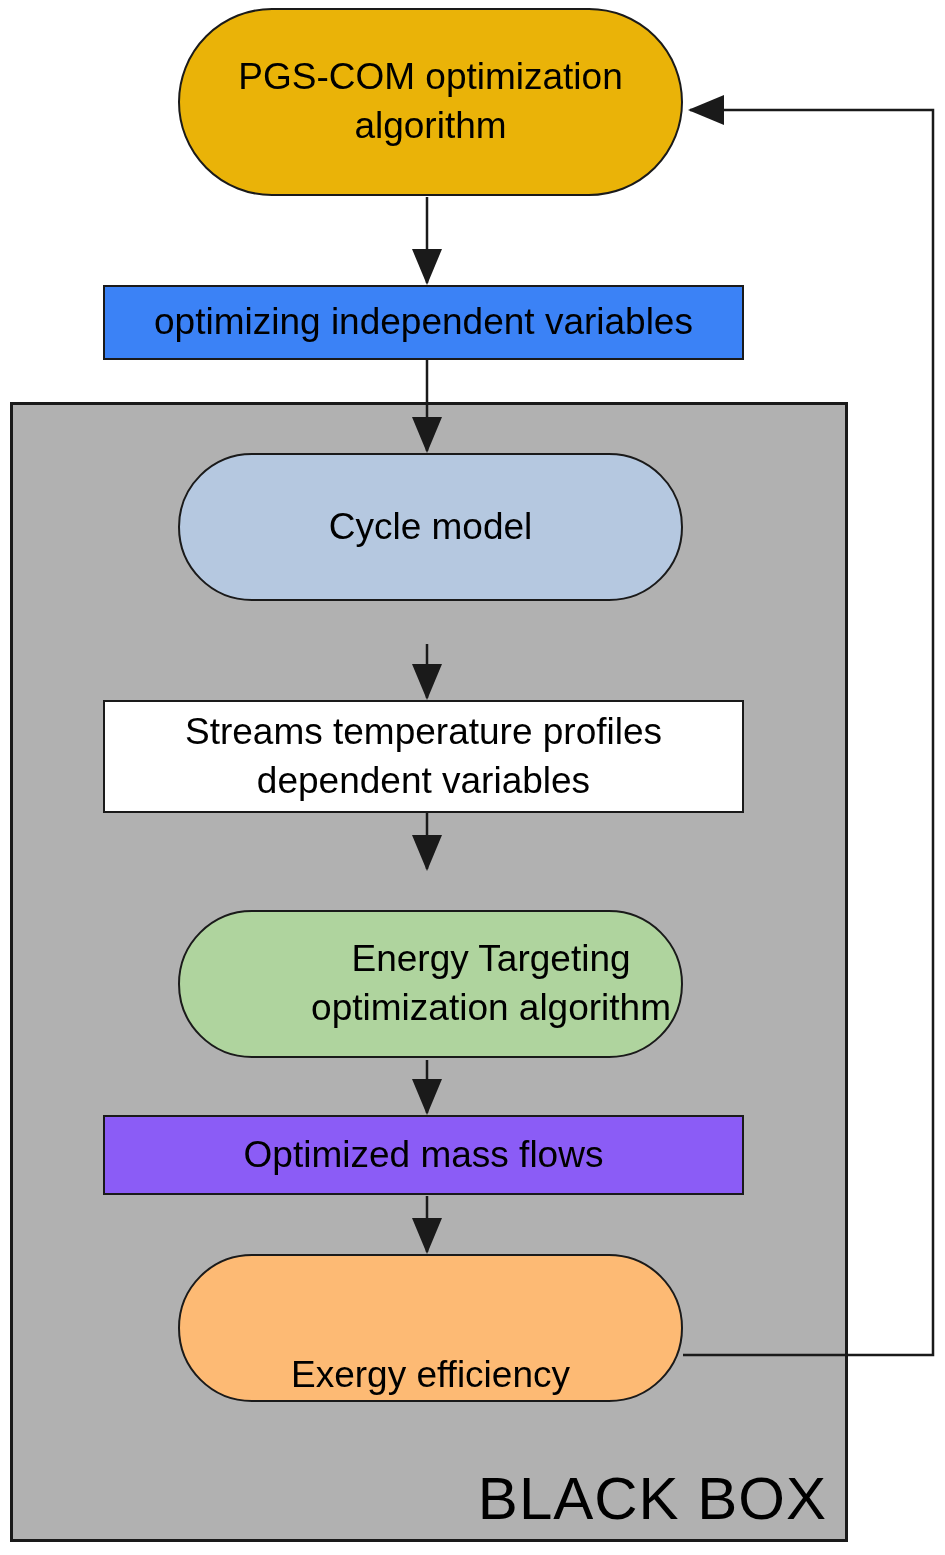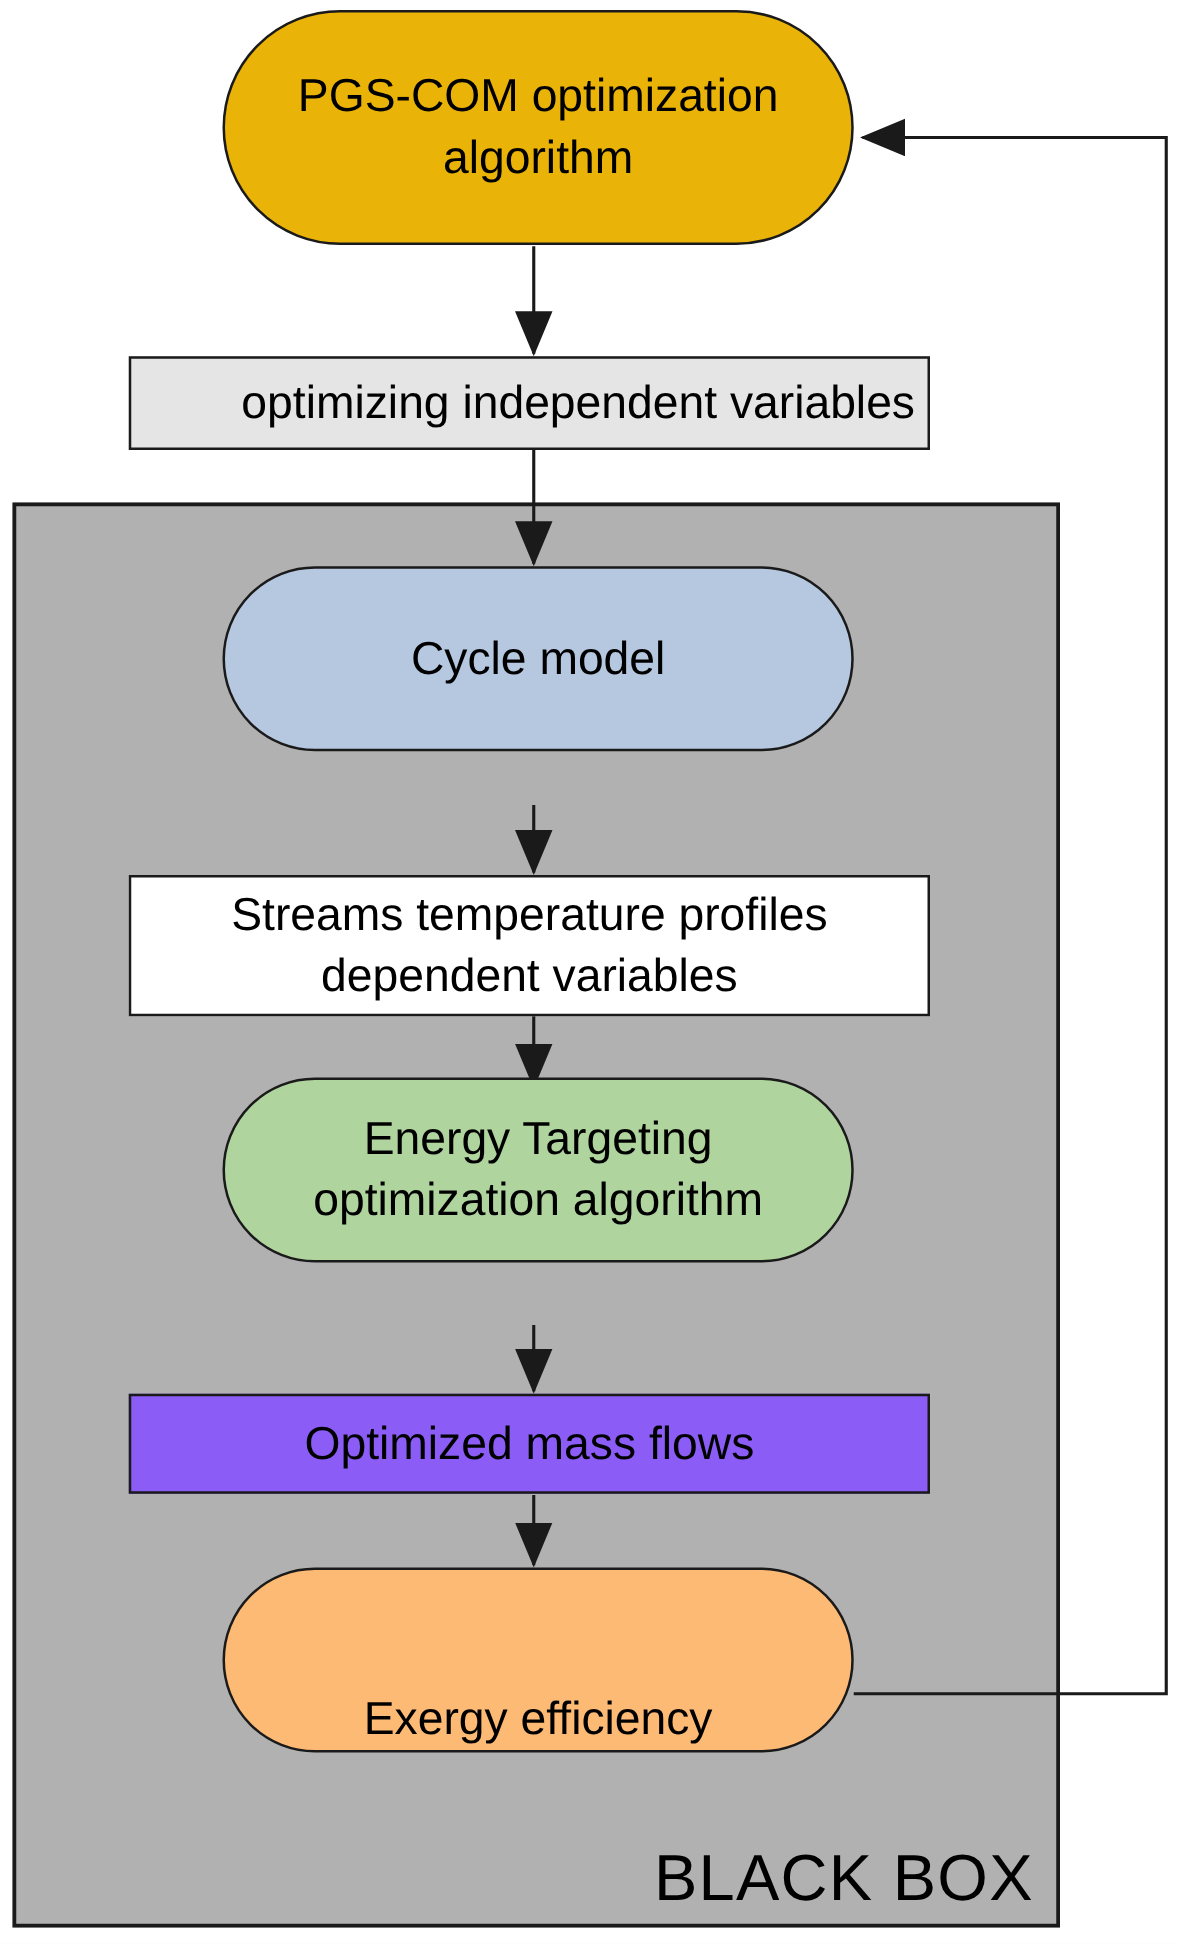--- a/index.html
+++ b/index.html
@@ -21,21 +21,21 @@
     top: 402px;
     width: 838px;
     height: 1140px;
     border: 3px solid #1a1a1a;
     box-sizing: border-box;
   }
   .blackbox-label {
     position: absolute;
     right: 18px;
     bottom: 6px;
-    font-size: 52px;
+    font-size: 60px;
     color: #000000;
     letter-spacing: 1px;
     white-space: nowrap;
   }
   .connectors {
     position: absolute;
     left: 0;
     top: 0;
     width: 945px;
     height: 1555px;
@@ -66,21 +66,21 @@
   .rect {
     left: 103px;
     width: 641px;
     background: #ffffff;
   }
   
   .n-pgscom   { top: 8px;    height: 188px; }
   .n-optvars  { top: 285px;  height: 75px;  }
   .n-cycle    { top: 453px;  }
   .n-streams  { top: 700px;  height: 113px; }
-  .n-energy   { top: 862px;  }
+  .n-energy   { top: 910px; justify-content: flex-end;  }
   .n-massflow { top: 1115px; height: 80px;  }
   .n-exergy   { top: 1254px; }
 </style>
 </head>
 <body>
 
 <div class="canvas">
 
   <div class="blackbox" style="background: rgb(177, 177, 177);">
     <div class="blackbox-label">BLACK BOX</div>
@@ -101,21 +101,21 @@
       <path d="M427 1196 L427 1252" marker-end="url(#arrow)"></path>
       <path d="M683 1355 L933 1355 L933 110 L690 110" marker-end="url(#arrow)"></path>
     </g>
   </svg>
 
   <div class="node stadium n-pgscom" style="background: #eab308;">
     <div class="label">PGS-COM optimization
 algorithm</div>
   </div>
 
-  <div class="node rect n-optvars" style="background: #e5e5e5; justify-content: flex-end;">
+  <div class="node rect n-optvars" style="background: #3b82f6;">
     <div class="label">optimizing independent variables</div>
   </div>
 
   <div class="node stadium n-cycle" style="background: rgb(181, 200, 224);">
     <div class="label">Cycle model</div>
   </div>
 
   <div class="node rect n-streams" style="background: rgb(255, 255, 255);">
     <div class="label">Streams temperature profiles
 dependent variables</div>

